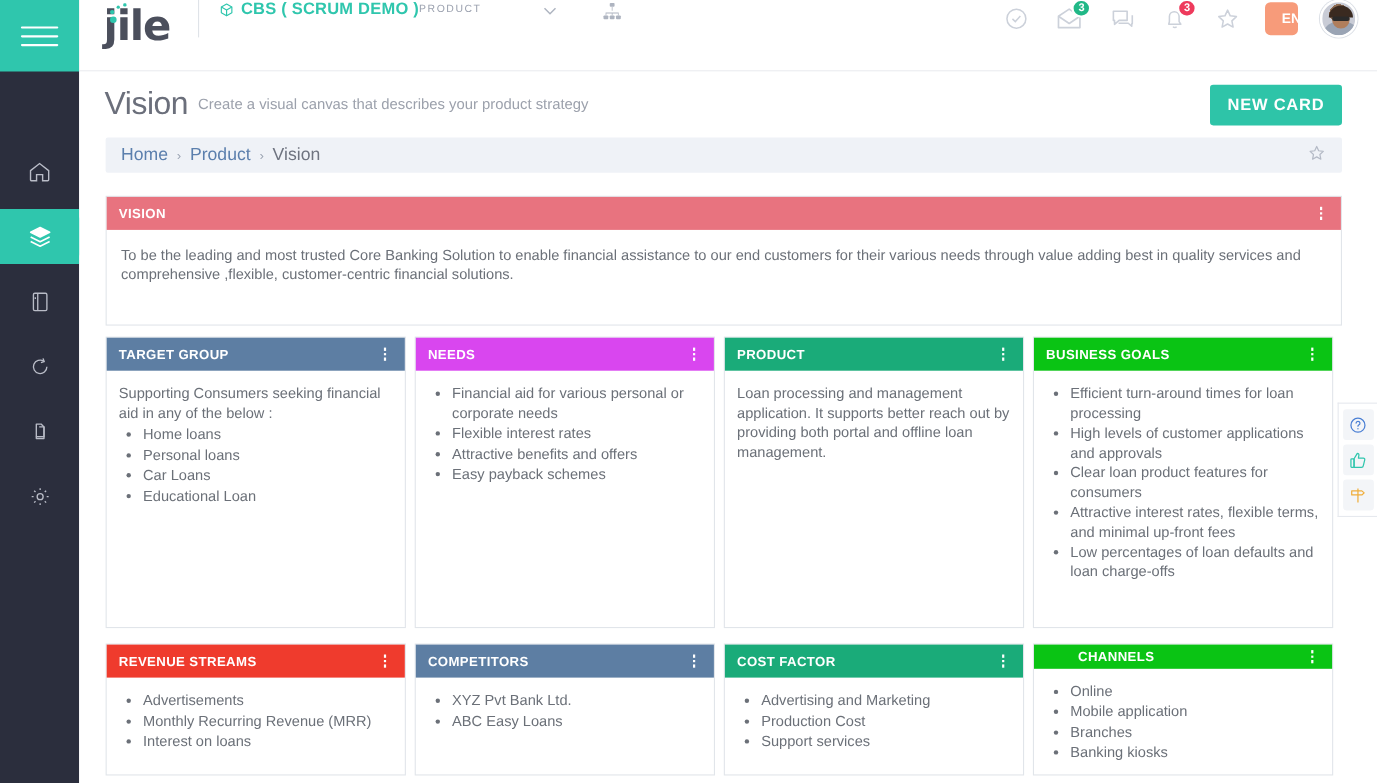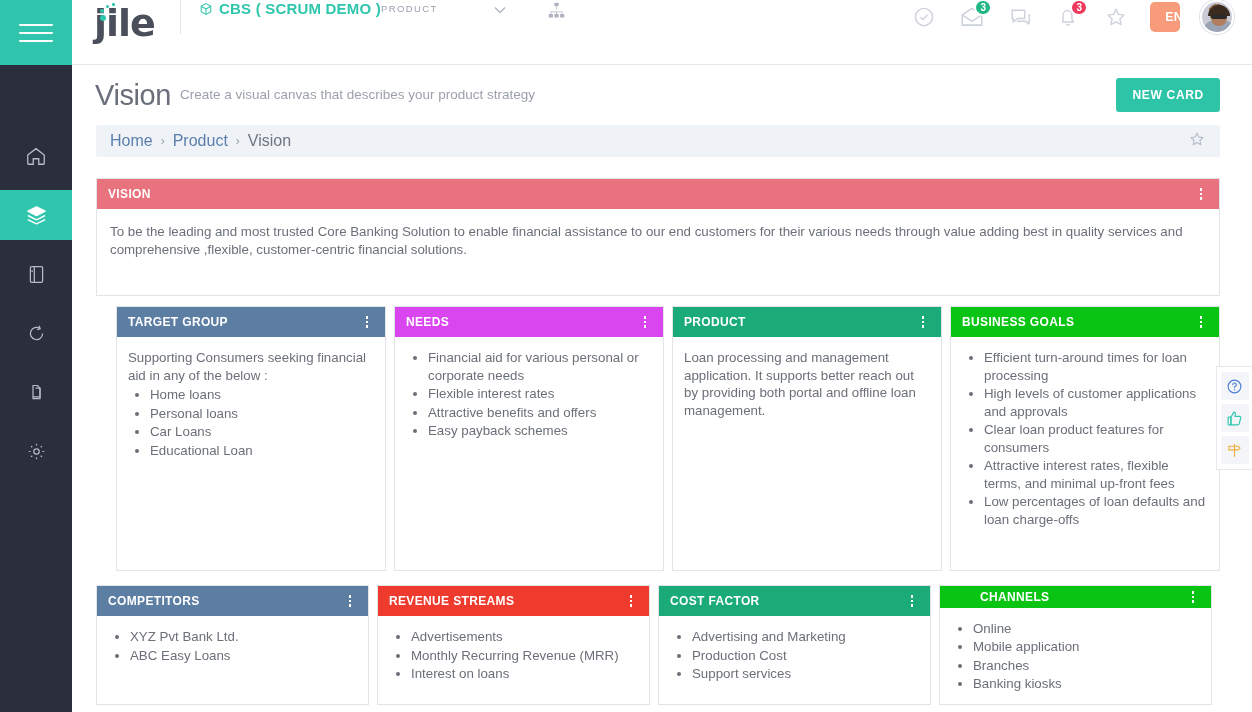--- a/index.html
+++ b/index.html
@@ -112,21 +112,21 @@
   #page-head {
     height: 60px; padding: 0 32px 0 23px;
     display: flex; align-items: center;
   }
   #page-title {
     font-size: 29px; color: #6b6f7b; font-weight: normal; letter-spacing: -.4px;
   }
   #page-desc { font-size: 13.5px; color: #9ca1ac; margin-left: 9px; padding-bottom: 2px; }
   #new-card-btn {
     margin-left: auto; background: #2ec4a8; color: #ffffff;
-    font-size: 12px; font-weight: bold; letter-spacing: .7px;
+    font-size: 15px; font-weight: bold; letter-spacing: .7px;
     padding: 10px 16px; border: none; border-radius: 3px; cursor: pointer;
   }
   #breadcrumb-bar {
     margin: 0 32px 0 24px; height: 32px; background: #eff2f7;
     display: flex; align-items: center; padding: 0 14px;
     border-radius: 2px;
   }
   .crumb { font-size: 16px; color: #5b7fad; cursor: pointer; }
   .crumb.last { color: #6f7480; cursor: default; }
   .crumb-sep { font-size: 12px; color: #9aa3b2; margin: 0 8px; }
@@ -154,21 +154,21 @@
   .kebab i { display: block; width: 2.5px; height: 2.5px; background: #fff; }
   .card-body {
     flex: 1; padding: 12px 11px 10px 11px;
     font-size: 13.3px; color: #6b7078; line-height: 1.32;
   }
   .card-body p { margin-bottom: 2px; }
   .card-body ul { margin: 0 0 0 22px; }
   .card-body li { margin: 0 0 1px 0; }
   #vision-card { height: 118px; }
   #vision-card .card-body { padding: 14px 13px; }
-  #row2 { display: flex; gap: 8px; margin-top: 10px; margin-left: 20px; }
+  #row2 { display: flex; gap: 8px; margin-top: 10px; }
   #row2 .card { width: 273px; height: 265px; }
   #row3 { display: flex; gap: 8px; margin-top: 14px; }
   #row3 .card { width: 273px; height: 120px; }
 
   
   #float-help {
     position: absolute; right: 0; top: 301px; width: 36px;
     background: #ffffff; border: 1px solid #e6e9ee; border-right: none;
     padding: 5px 0; display: flex; flex-direction: column; align-items: center; gap: 4px;
   }
@@ -409,49 +409,49 @@
               <li>Clear loan product features for consumers</li>
               <li>Attractive interest rates, flexible terms, and minimal up-front fees</li>
               <li>Low percentages of loan defaults and loan charge-offs</li>
             </ul>
           </div>
         </div>
       </div>
 
     <div id="row3">
         <div class="card">
-          <div class="card-head" style="background: rgb(93, 126, 163);">
-            <span class="card-title">COMPETITORS</span>
-            <span class="kebab">
-              <i></i>
-              <i></i>
-              <i></i>
-            </span>
-          </div>
-          <div class="card-body">
-            <ul>
-              <li>XYZ Pvt Bank Ltd.</li>
-              <li>ABC Easy Loans</li>
-            </ul>
-          </div>
-        </div>
-        <div class="card">
           <div class="card-head" style="background: rgb(239, 59, 45);">
             <span class="card-title">REVENUE STREAMS</span>
             <span class="kebab">
               <i></i>
               <i></i>
               <i></i>
             </span>
           </div>
           <div class="card-body">
             <ul>
               <li>Advertisements</li>
               <li>Monthly Recurring Revenue (MRR)</li>
               <li>Interest on loans</li>
+            </ul>
+          </div>
+        </div>
+        <div class="card">
+          <div class="card-head" style="background: rgb(93, 126, 163);">
+            <span class="card-title">COMPETITORS</span>
+            <span class="kebab">
+              <i></i>
+              <i></i>
+              <i></i>
+            </span>
+          </div>
+          <div class="card-body">
+            <ul>
+              <li>XYZ Pvt Bank Ltd.</li>
+              <li>ABC Easy Loans</li>
             </ul>
           </div>
         </div>
         <div class="card">
           <div class="card-head" style="background: rgb(26, 171, 121);">
             <span class="card-title">COST FACTOR</span>
             <span class="kebab">
               <i></i>
               <i></i>
               <i></i>

